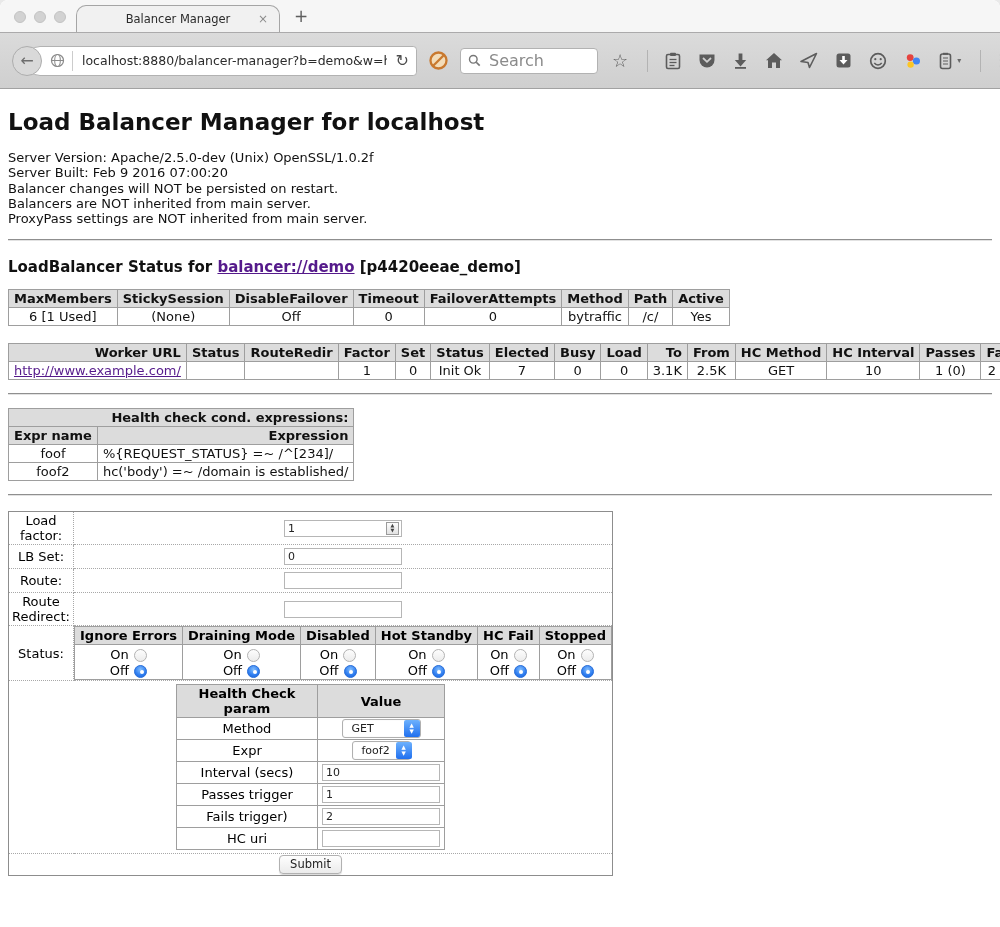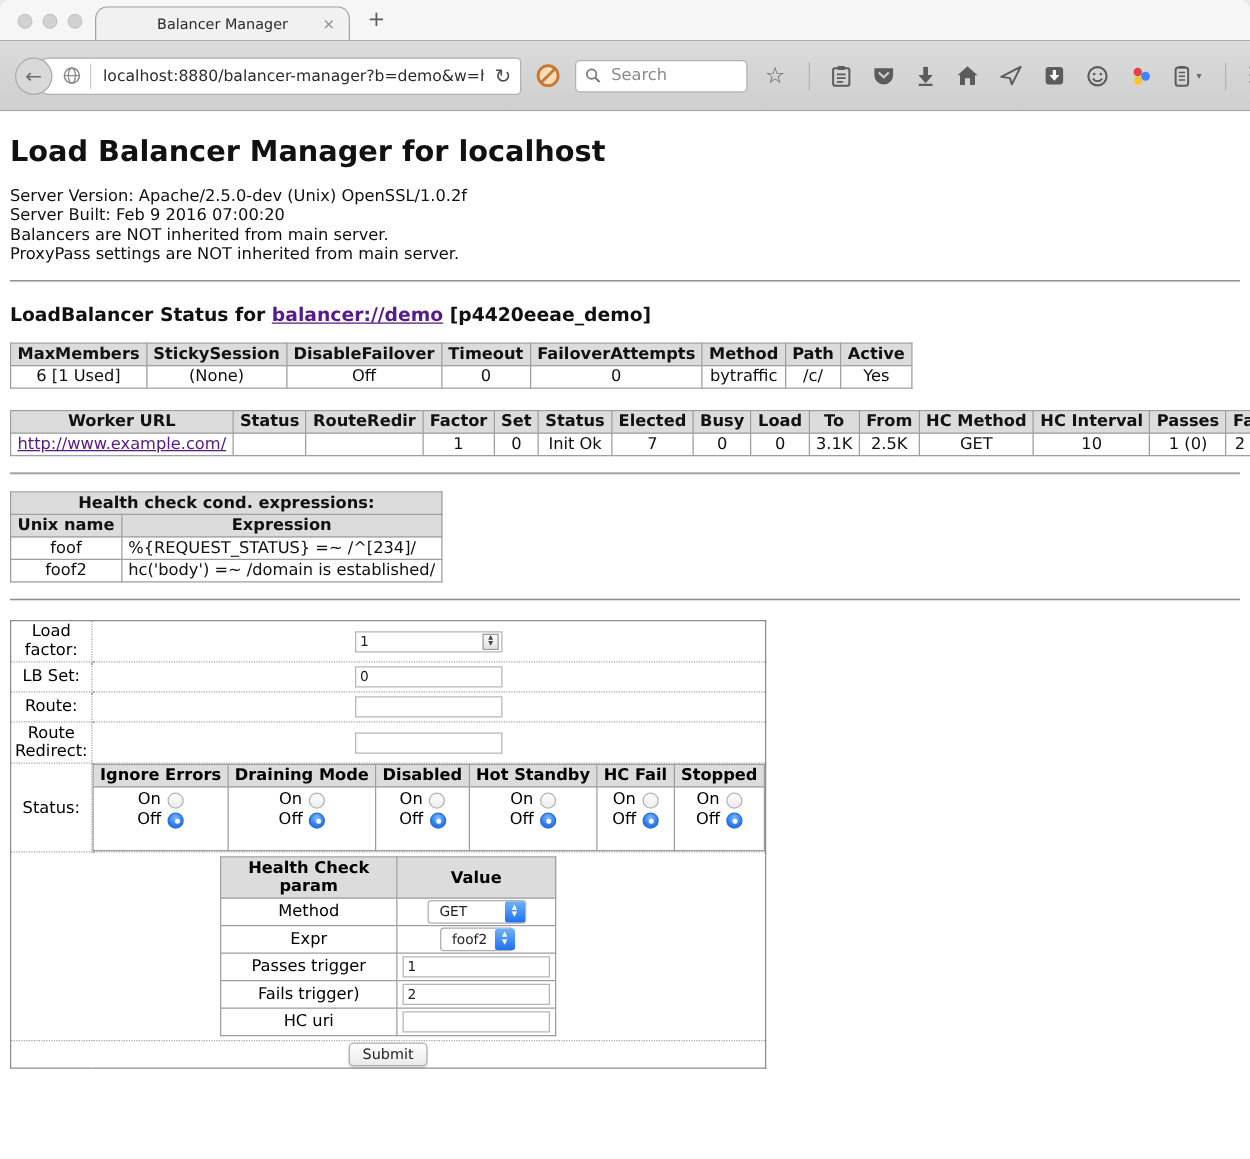--- a/index.html
+++ b/index.html
@@ -17,55 +17,55 @@
 
   
   .toolbar { height:56px; background:linear-gradient(#dbdbdb,#cfcfcf); border-bottom:1px solid #a2a2a2; display:flex; align-items:center; padding:0 12px; }
   .back-btn { width:30px; height:30px; border-radius:50%; background:#d9d9d9; border:1px solid #adadad; color:#6d6d6d; display:flex; align-items:center; justify-content:center; font-size:16px; z-index:2; flex:none; }
   .url-bar { margin-left:-17px; width:392px; height:30px; background:#fff; border:1px solid #b2b2b2; border-radius:16px 4px 4px 16px; display:flex; align-items:center; gap:7px; padding:0 7px 0 24px; flex:none; }
   .url-sep { width:1px; height:20px; background:#ccc; flex:none; }
   .url-text { flex:1; border:none; outline:none; font-size:12.5px; color:#2b2b2b; font-family:inherit; background:transparent; white-space:nowrap; overflow:hidden; }
   .reload { color:#4d4d4d; font-size:16px; line-height:16px; flex:none; }
   .blocked { margin-left:11px; flex:none; display:flex; }
   .search-bar { margin-left:11px; width:138px; height:26px; background:#fff; border:1px solid #b2b2b2; border-radius:4px; display:flex; align-items:center; gap:6px; padding:0 7px; flex:none; }
-  .search-input { flex:1; border:none; outline:none; font-size:13px; color:#3b82f6; font-family:inherit; background:transparent; width:90px; }
+  .search-input { flex:1; border:none; outline:none; font-size:16px; color:#3b82f6; font-family:inherit; background:transparent; width:90px; }
   .search-input::placeholder { color:#8b8b8b; }
   .tool-icons { display:flex; align-items:center; gap:17px; margin-left:14px; color:#5c5c5c; }
   .tool-icons .glyph { font-size:18px; line-height:18px; }
   .icon-sep { width:1px; height:22px; background:#b3b3b3; margin-left:2px; }
   .ti-caret { font-size:8px; color:#6a6a6a; margin-left:-12px; }
 
   
   .content { padding:14px 8px 0; background:#fff; height:837px; overflow:hidden; }
   h1 { font-size:23px; margin:6px 0 15px; color:#111; }
   .info-line { font-size:13px; line-height:15.3px; color:#111; }
   hr { border:none; height:2px; background:#e2e2e2; border-top:1px solid #8f8f8f; margin:13px 0; }
   .section-h { font-size:15px; font-weight:bold; margin:17px 0 13px; color:#111; }
   .section-h a, a.worker-link { color:#551a8b; font-weight:bold; text-decoration:underline; }
   a.worker-link { font-weight:normal; font-size:13px; }
 
   table.tbl { border-collapse:collapse; font-size:13px; color:#111; }
   .tbl th, .tbl td { border:1px solid #9e9e9e; padding:1px 5px; text-align:center; white-space:nowrap; }
-  .tbl th { background:#dcdcdc; font-weight:bold; }
+  .tbl th { background:#dcdcdc; font-weight:bold;text-align:right; }
   #balancer-table { margin-bottom:17px; }
   #worker-table { width:984px; margin-bottom:2px; }
   #worker-table td.url-cell { text-align:left; }
   #expr-table { width:312px; margin-bottom:2px; }
   #expr-table td.expr-val { text-align:left; }
   #expr-table td.expr-name { width:84px; }
 
   
   #form-table { border-collapse:collapse; width:564px; font-size:13px; margin-top:15px; border:1px solid #8d8d8d; }
   #form-table > tbody > tr > td { border:1px dotted #a8a8a8; height:24px; text-align:center; padding:1px 3px; }
   #form-table td.lbl { width:100px; }
   #form-table td.nopad { padding:0; }
 
   .status-table { border-collapse:collapse; width:100%; font-size:13px; }
   .status-table th { border:1px solid #9e9e9e; background:#dcdcdc; padding:1px 5px; white-space:nowrap; }
-  .status-table td { border:1px solid #9e9e9e; padding:2px 0 16px; }
+  .status-table td { border:1px solid #9e9e9e; padding:2px 0 0; }
   .radio-line { display:flex; justify-content:center; align-items:center; gap:5px; line-height:16px; }
   .radio { display:inline-block; width:13px; height:13px; border-radius:50%; border:1px solid #b3b3b3; background:linear-gradient(#fdfdfd,#ececec); position:relative; }
   .radio.checked { border:1px solid #2a6fd8; background:radial-gradient(circle at 50% 32%, #82bdfd 0%, #2e7df0 60%, #1b62d9 100%); }
   .radio.checked::after { content:''; position:absolute; left:4.5px; top:4.5px; width:4px; height:4px; border-radius:50%; background:#fff; }
 
   .hc-table { border-collapse:collapse; font-size:13px; margin:2px auto; }
   .hc-table th, .hc-table td { border:1px solid #9e9e9e; text-align:center; padding:1px 4px; height:22px; }
   .hc-table th { background:#dcdcdc; }
   .hc-table td.p-lbl { width:141px; }
   .hc-table td.p-val { width:126px; }
@@ -205,20 +205,21 @@
 
     </div>
   </div>
 
   <div class="content">
     <h1>Load Balancer Manager for localhost</h1>
 
     <div class="info">
       <div class="info-line">Server Version: Apache/2.5.0-dev (Unix) OpenSSL/1.0.2f</div>
       <div class="info-line">Server Built: Feb 9 2016 07:00:20</div>
+      <div class="info-line">Balancer changes will NOT be persisted on restart.</div>
       <div class="info-line">Balancers are NOT inherited from main server.</div>
       <div class="info-line">ProxyPass settings are NOT inherited from main server.</div>
     </div>
 
     <hr>
 
     <div class="section-h">
       <span>LoadBalancer Status for </span><a href="#">balancer://demo</a><span> [p4420eeae_demo]</span>
     </div>
 
@@ -289,21 +290,21 @@
       </table>
 
     <hr>
 
     <table class="tbl" id="expr-table">
       <tbody>
           <tr>
         <th colspan="2">Health check cond. expressions:</th>
       </tr>
       <tr>
-        <th>Unix name</th>
+        <th>Expr name</th>
         <th>Expression</th>
       </tr>
       <tr>
         <td class="expr-name">foof</td>
         <td class="expr-val">%{REQUEST_STATUS} =~ /^[234]/</td>
       </tr>
       <tr>
         <td class="expr-name">foof2</td>
         <td class="expr-val">hc('body') =~ /domain is established/</td>
       </tr>
@@ -444,20 +445,24 @@
                 <span class="mac-select w-expr">
                   <span>foof2</span>
                   <span class="sel-caret">
                           <span>▲</span>
                           <span>▼</span>
                         </span>
                 </span>
               </td>
             </tr>
             <tr>
+              <td class="p-lbl">Interval (secs)</td>
+              <td class="p-val"><input class="ti" value="10" style=""></td>
+            </tr>
+            <tr>
               <td class="p-lbl">Passes trigger</td>
               <td class="p-val"><input class="ti" value="1" style=""></td>
             </tr>
             <tr>
               <td class="p-lbl">Fails trigger)</td>
               <td class="p-val"><input class="ti" value="2" style=""></td>
             </tr>
             <tr>
               <td class="p-lbl">HC uri</td>
               <td class="p-val"><input class="ti" value="" style=""></td>

